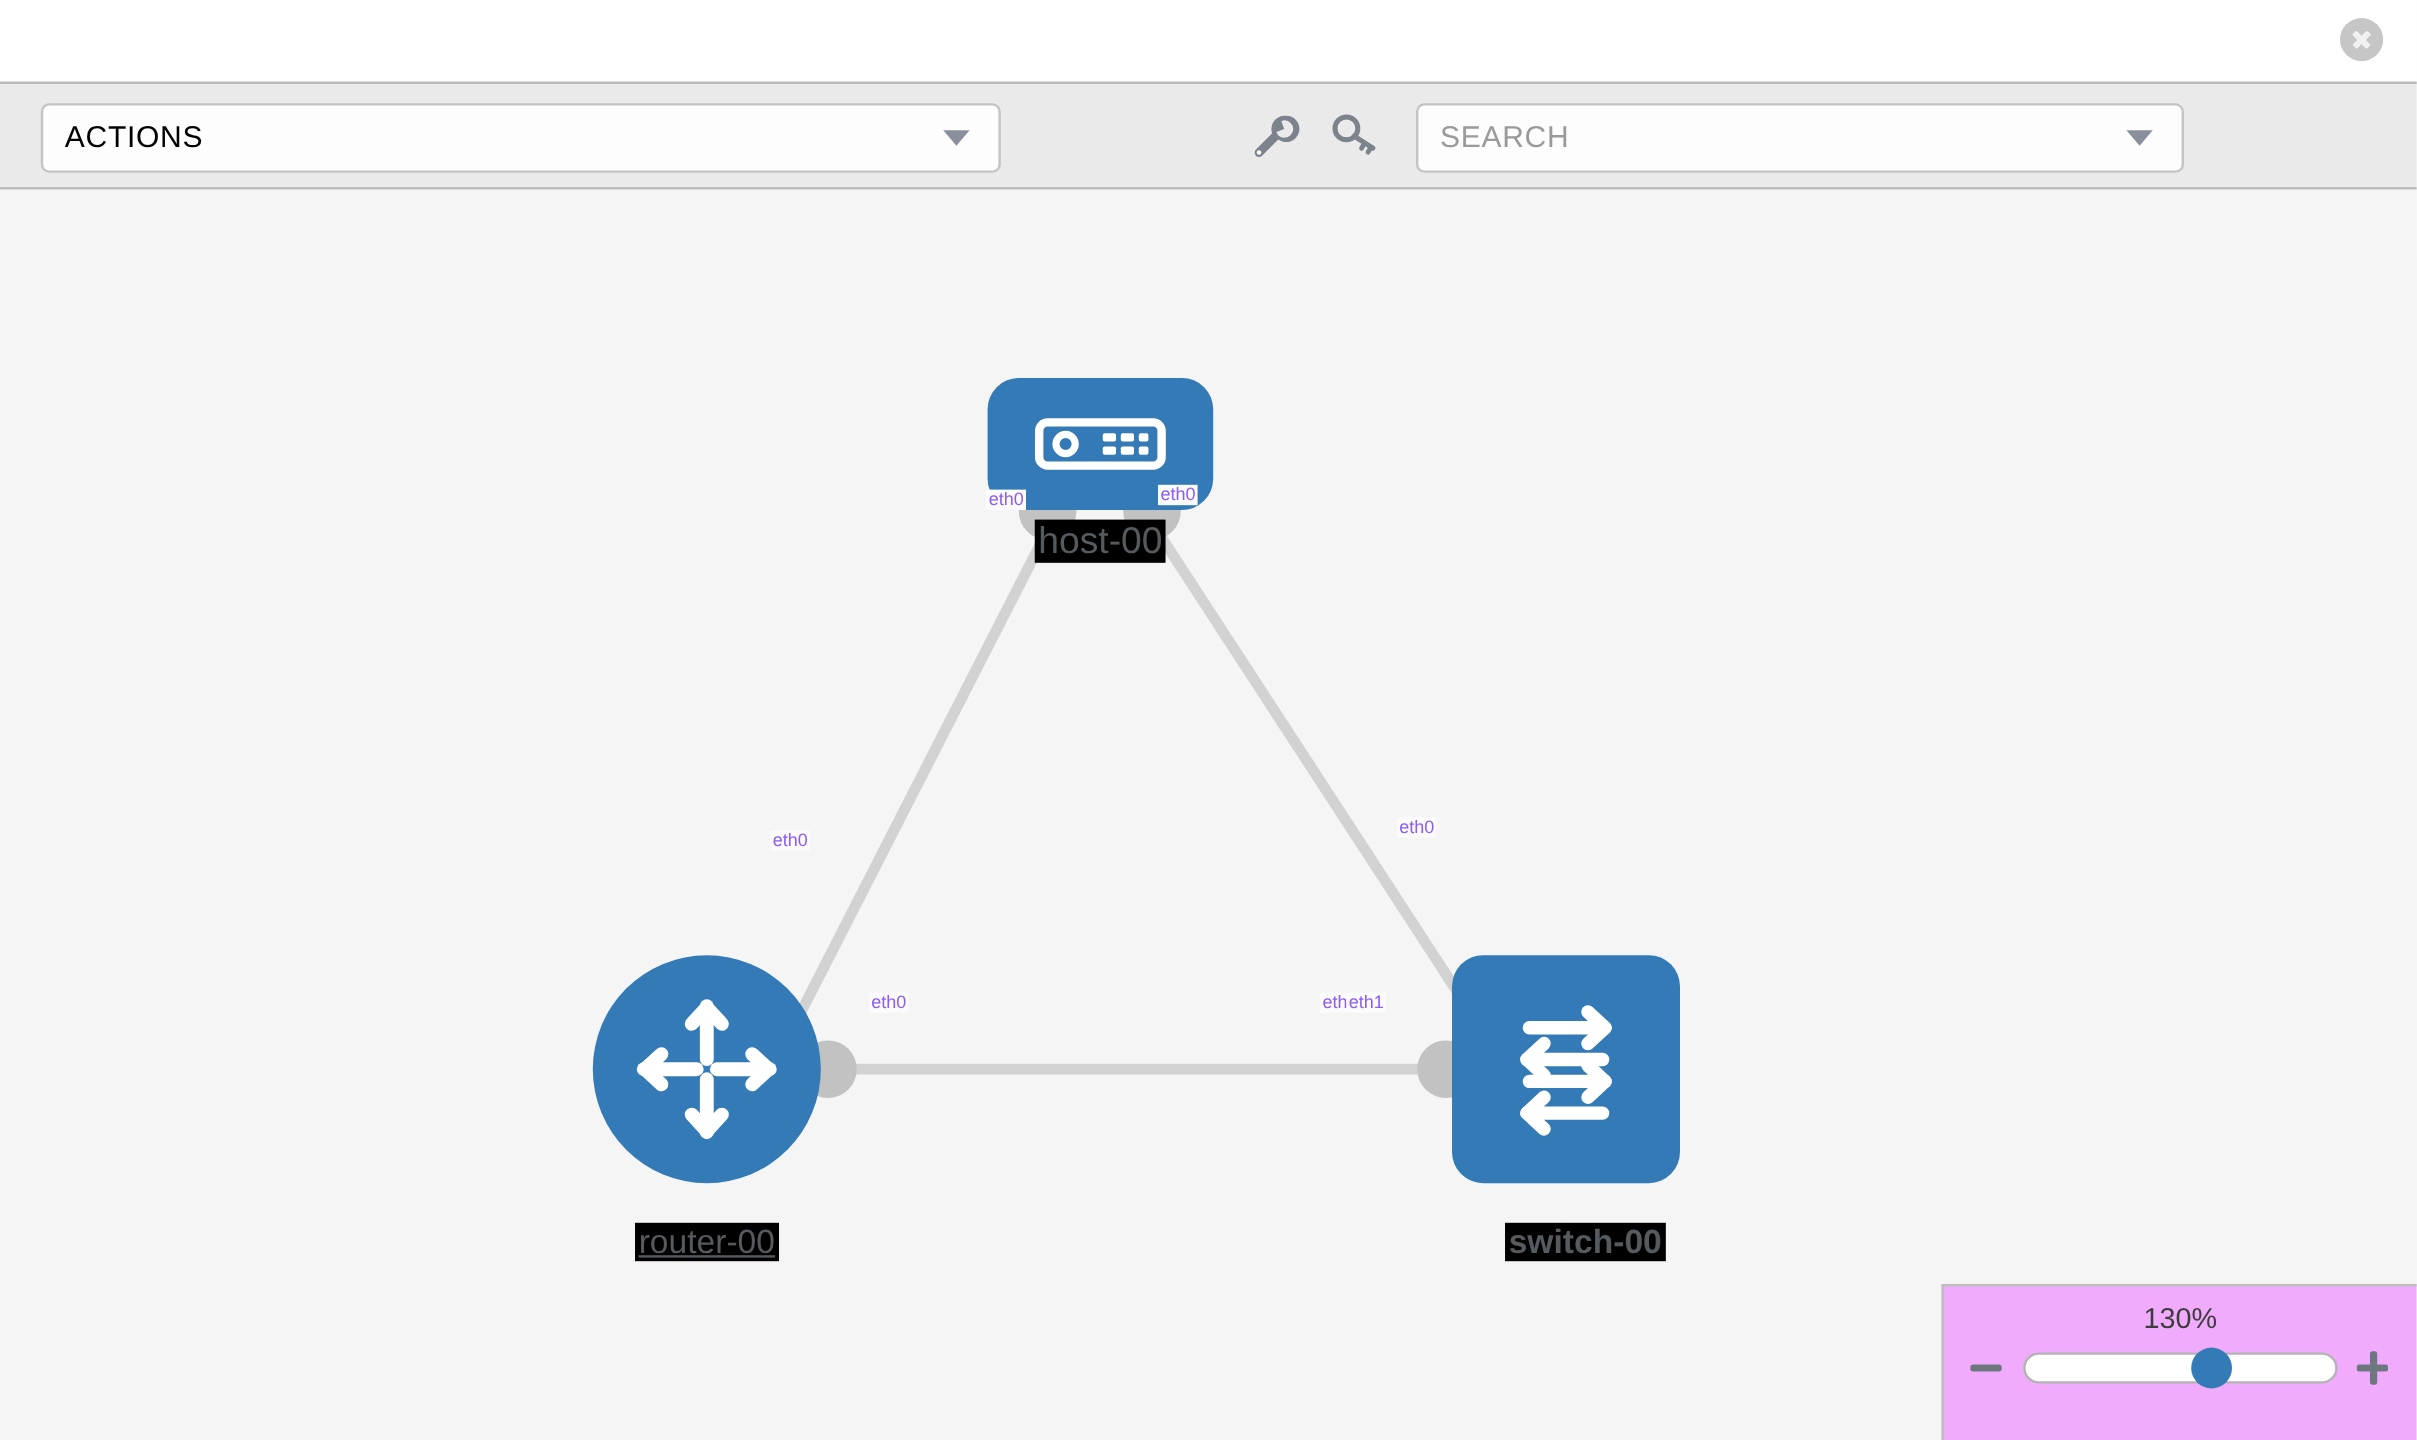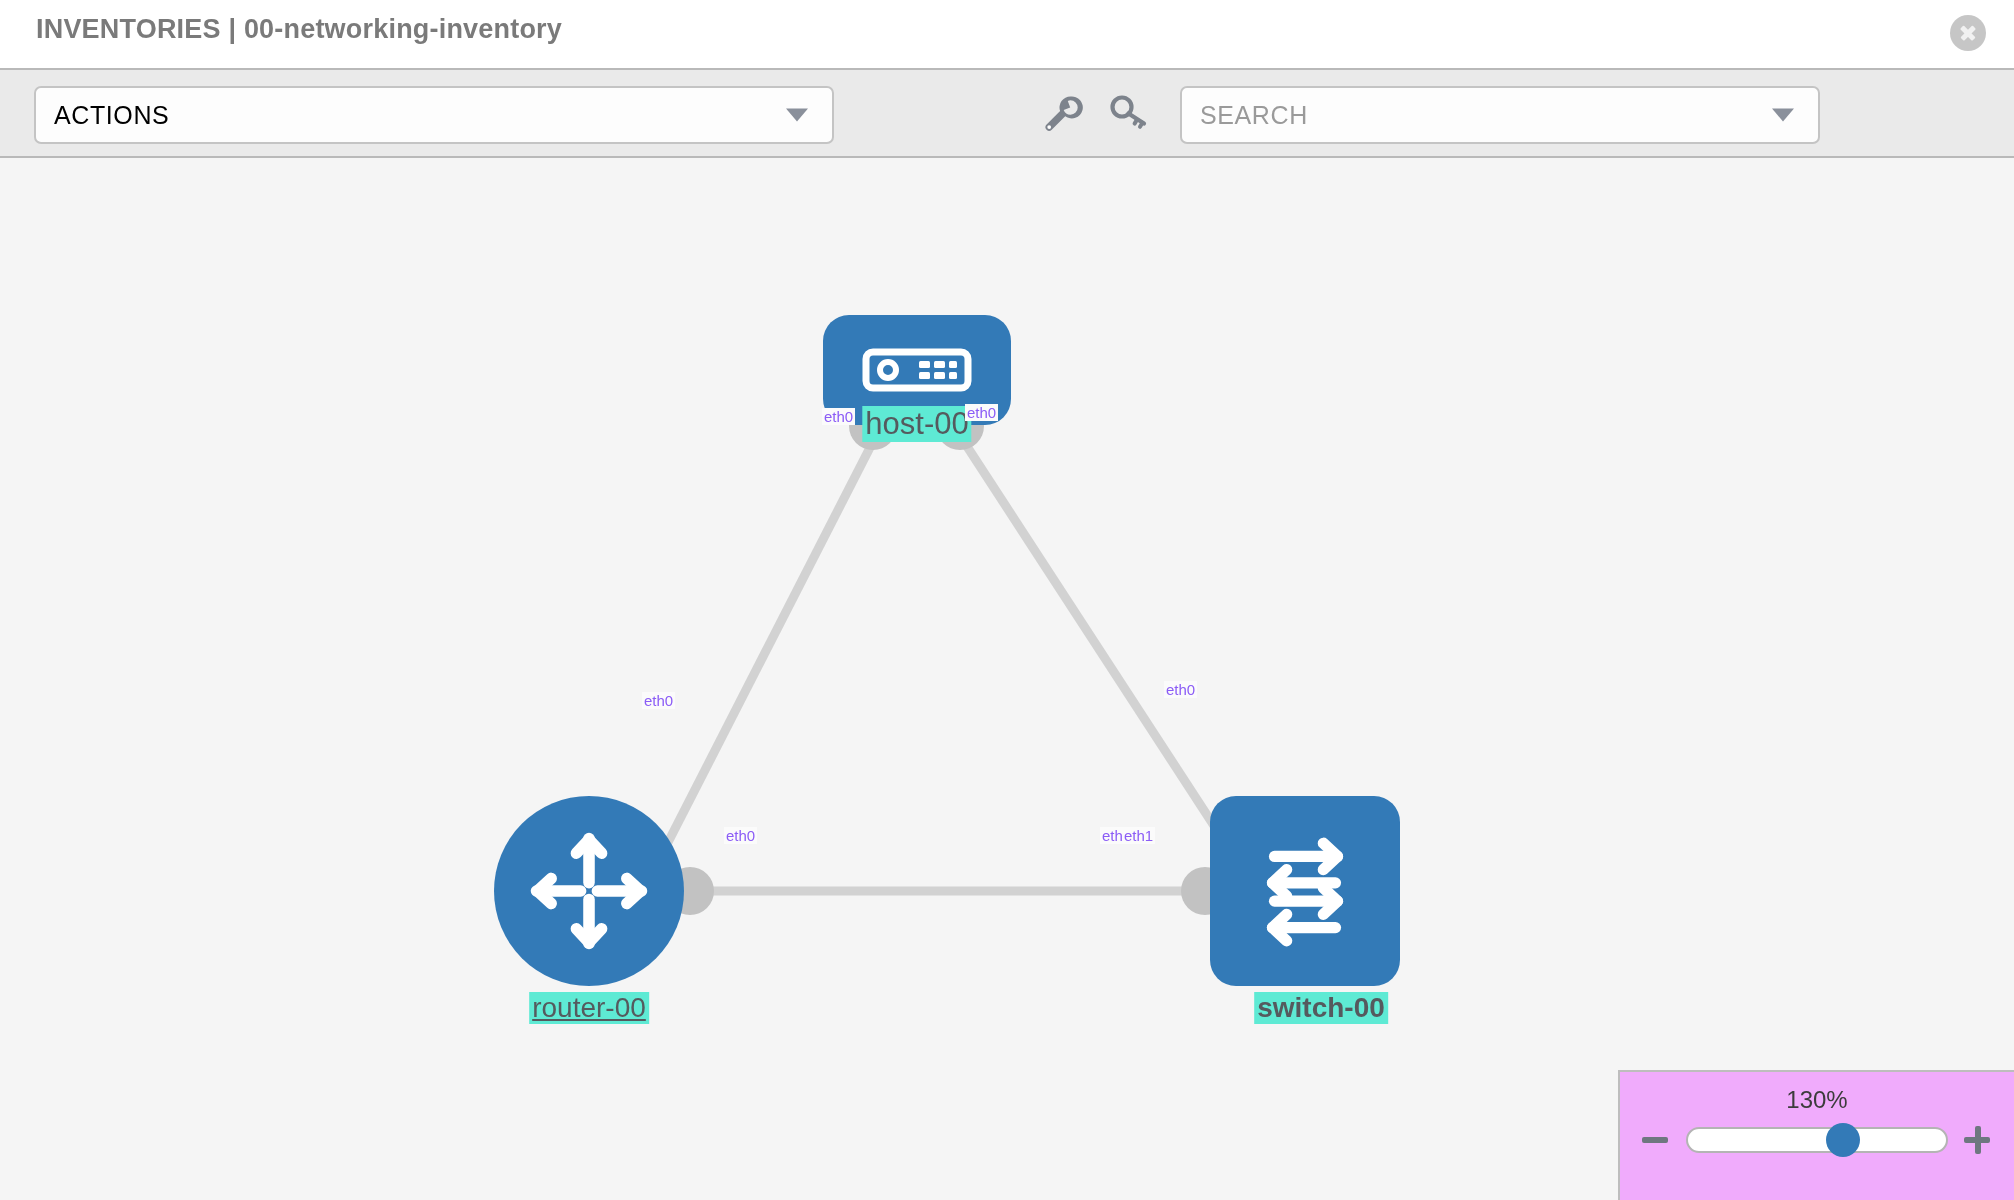--- a/index.html
+++ b/index.html
@@ -82,21 +82,21 @@
 
   
   .node { position: absolute; cursor: pointer; }
   .node-shape {
     background: #337ab7;
     display: flex; align-items: center; justify-content: center;
   }
   .node-label {
     position: absolute; left: 50%; transform: translateX(-50%);
     font-size: 28px; color: #555a5e; white-space: nowrap;
-    background: #5eead4; padding: 0 3px;
+    background: #000000; padding: 0 3px; margin-top: 27px;
   }
 
   #node-host  { left: 823px; top: 157px; width: 188px; height: 110px; }
   #node-host .node-shape { width: 188px; height: 110px; border-radius: 26px; }
   #node-host .node-label { top: 91px; font-size: 31px; }
 
   #node-router { left: 494px; top: 638px; width: 190px; height: 190px; }
   #node-router .node-shape { width: 190px; height: 190px; border-radius: 50%; }
   #node-router .node-label { top: 196px; text-decoration: underline; }
 
@@ -144,21 +144,20 @@
     position: absolute; top: 50%; width: 34px; height: 34px;
     border-radius: 50%; background: #337ab7; transform: translate(-50%, -50%);
   }
 </style>
 </head>
 <body>
 
 <div class="app">
 
   <div class="header">
-    <div class="page-title">INVENTORIES | 00-networking-inventory</div>
     <div class="close-btn"></div>
   </div>
 
   <div class="toolbar">
 
     <div class="actions-select">
       <span class="lbl">ACTIONS</span>
       <span class="caret"></span>
     </div>
 

